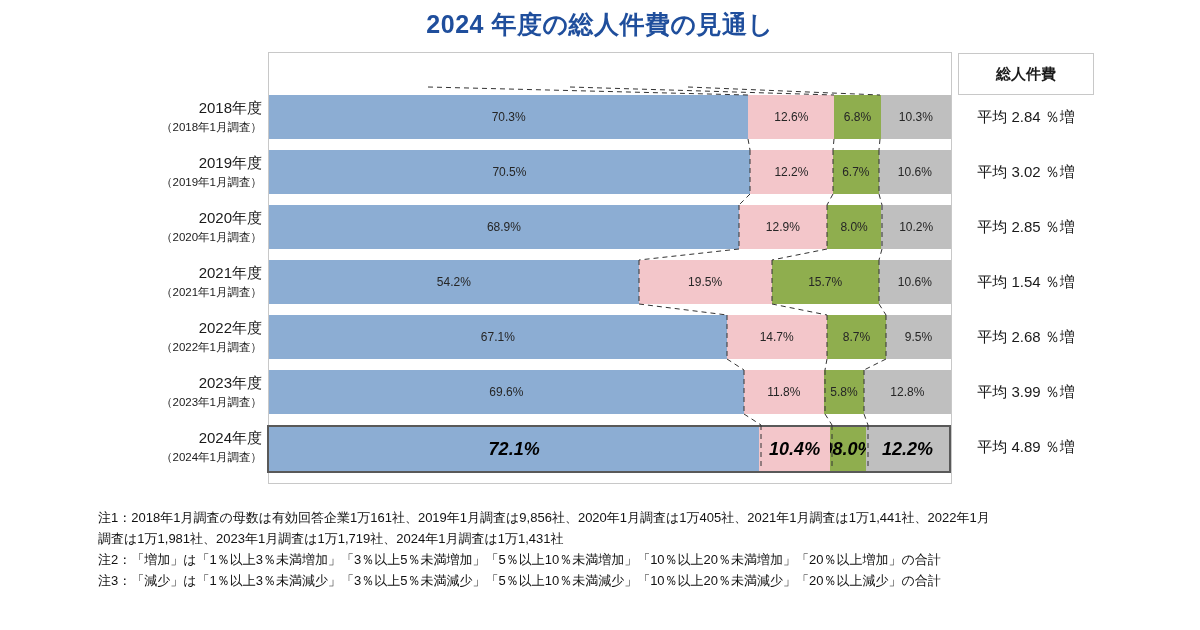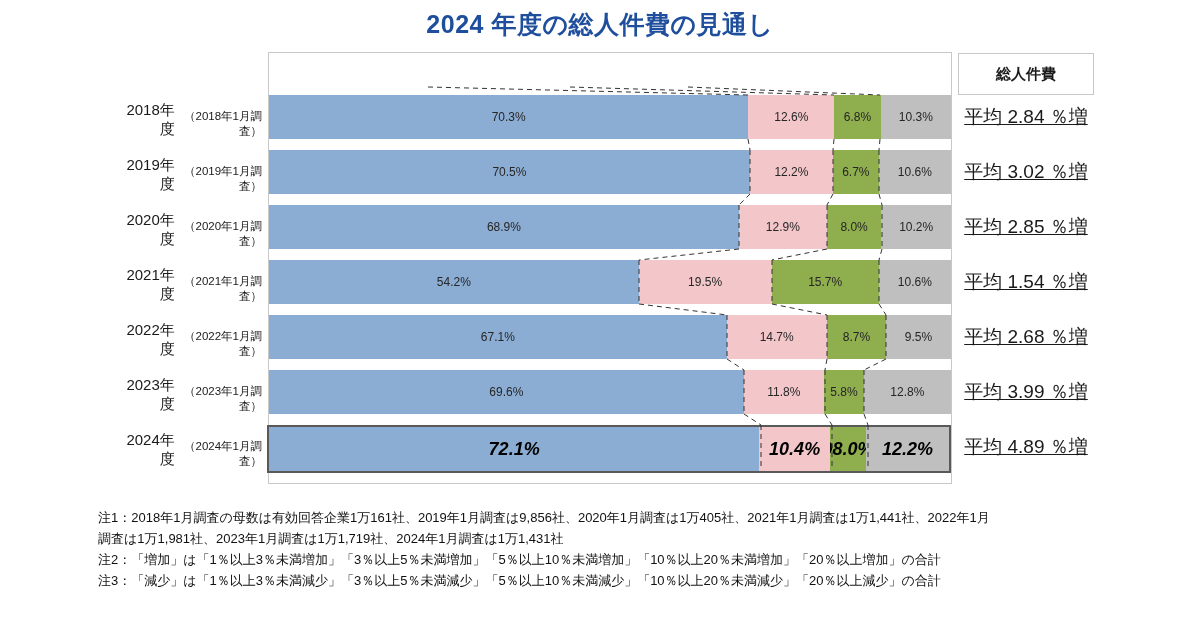--- a/index.html
+++ b/index.html
@@ -104,21 +104,21 @@
     position: absolute;
     left: 120px;
     top: 95px;
     width: 142px;
   }
   .row-label {
     height: 44px;
     margin-bottom: 11px;
     text-align: right;
     display: flex;
-    flex-direction: row;
+    flex-direction: column;
     justify-content: center;
     align-items: flex-end;
   }
   .rl-main {
     font-size: 15px;
     color: #1a1a1a;
   }
   .rl-sub {
     font-size: 11.5px;
     color: #1a1a1a;
@@ -146,23 +146,22 @@
     left: 958px;
     top: 95px;
     width: 150px;
   }
   .right-val {
     height: 44px;
     margin-bottom: 11px;
     display: flex;
     align-items: center;
     justify-content: center;
-    font-size: 19px;
+    font-size: 15px;
     width: 136px;
-    text-decoration: underline;
   }
 
   
   .connectors {
     position: absolute;
     left: 0;
     top: 0;
     width: 1200px;
     height: 630px;
     pointer-events: none;

